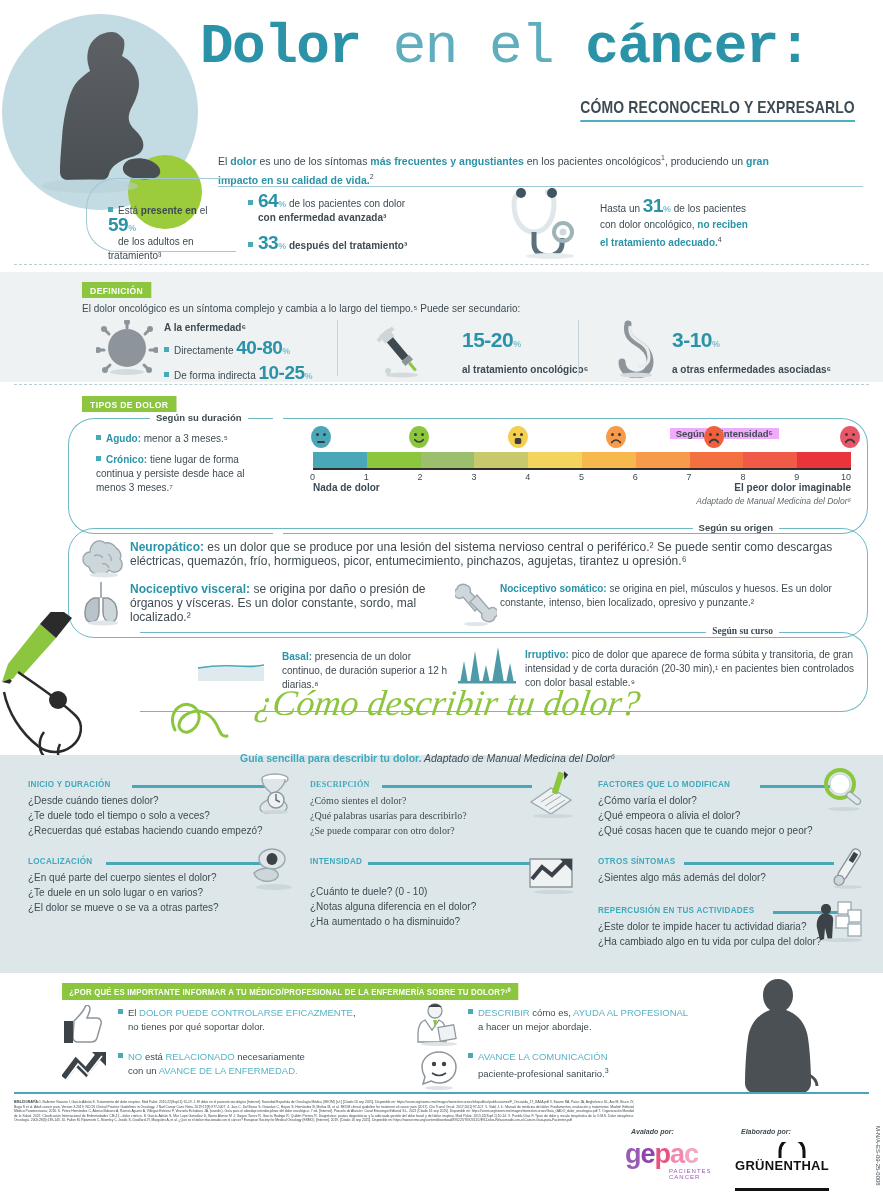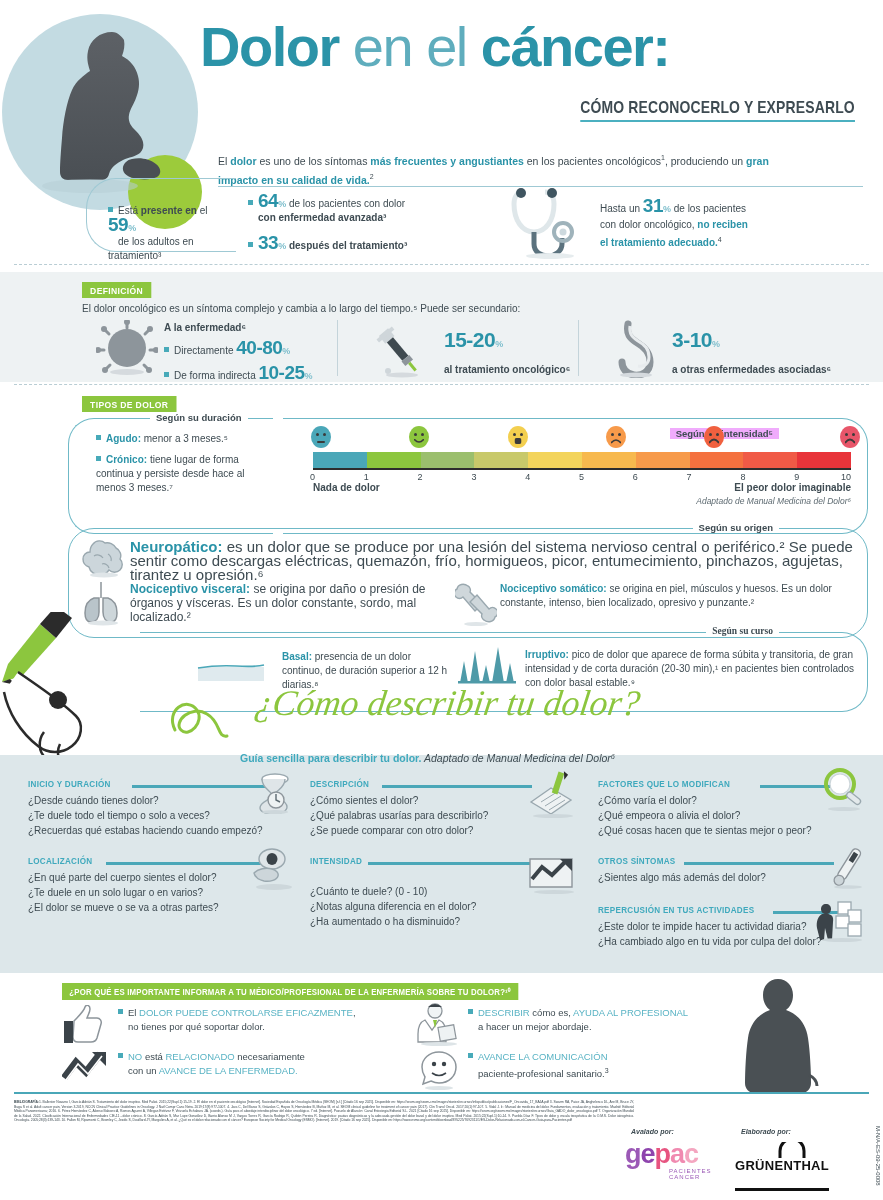--- a/index.html
+++ b/index.html
@@ -27,21 +27,21 @@
     position:absolute; left:2px; top:14px; width:196px; height:196px;
     border-radius:50%; background:#c3dbe2;
   }
   .hero-green{
     position:absolute; left:128px; top:155px; width:74px; height:74px;
     border-radius:50%; background:#9ccb3b;
   }
   .silhouette{ position:absolute; left:40px; top:26px; width:150px; height:175px; }
   .title{
     position:absolute; left:200px; top:18px; width:680px;
-    font-size:56px; line-height:58px; letter-spacing:-1.5px;
+    font-size:56px; line-height:58px; letter-spacing:-1.5px;font-family:Liberation Mono, monospace;
   }
   .title .strong{ font-weight:bold; color:#2b93a8; }
   .title .light{ font-weight:300; color:#5fadbd; }
   .subtitle{
     position:absolute; right:28px; top:98px;
     font-size:17px; font-weight:bold; letter-spacing:0.2px;
     color:#3e4b52; transform:scaleX(0.82); transform-origin:right center;
     border-bottom:2px solid #4bb0c0; padding-bottom:2px;
   }
 
@@ -233,21 +233,21 @@
         <rect x="20" y="6" width="12" height="10" fill="#cfd6da"></rect>
         <rect x="22" y="16" width="8" height="24" fill="#3f4a50"></rect>
         <rect x="21" y="40" width="10" height="6" fill="#8d959b"></rect>
         <rect x="24.5" y="46" width="3" height="10" fill="#8cc63e"></rect>
         <line x1="16" y1="9" x2="36" y2="9" stroke="#cfd6da" stroke-width="4"></line>
       </g>
       <circle cx="16" cy="53" r="3" fill="#cfd6da"></circle>
       <ellipse cx="30" cy="57" rx="16" ry="2.5" fill="#d5dade"></ellipse>
     </svg>
 
-    <div style="position:absolute; left:444px; top:56px;">
+    <div style="position:absolute; left:462px; top:56px;">
       <span class="bignum" style="font-size:21px">15-20</span><span class="pct">%</span>
       <div class="b" style="font-size:10px; margin-top:12px;">al tratamiento oncológico⁶</div>
     </div>
 
     <div class="vdiv" style="left:578px; top:48px; height:56px;"></div>
 
     <svg style="position:absolute; left:608px; top:46px; width:56px; height:60px;" viewBox="0 0 56 60">
       <path d="M20 6c-2 10 2 14 8 18 8 5 14 10 14 20s-8 14-16 13-12-7-12-13" fill="none" stroke="#8d959b" stroke-width="7" stroke-linecap="round"></path>
       <path d="M22 8c-1 8 2 11 8 15 7 4 11 8 11 16 0 7-5 10-11 9" fill="none" stroke="#e8ecee" stroke-width="3"></path>
       <ellipse cx="28" cy="57" rx="16" ry="2.5" fill="#d5dade"></ellipse>
@@ -356,21 +356,21 @@
   <div style="position:absolute; right:32px; top:496px; font-size:8.5px; font-style:italic; color:#5d6a71;">Adaptado de Manual Medicina del Dolor⁶</div>
 
   <div class="roundbox" style="left:68px; top:528px; width:800px; height:110px;"></div>
   <div class="b" style="position:absolute; right:104px; top:522px; font-size:9.5px; background:#fff; padding:0 6px;">Según su origen</div>
 
   <svg style="position:absolute; left:80px; top:540px; width:46px; height:38px;" viewBox="0 0 46 38">
     <path d="M10 12c-4 0-7 3-7 7s3 7 6 8c1 5 6 8 11 8 4 0 7-2 9-5 3 3 8 3 11 0 3-3 3-8 0-11 2-4 0-9-4-11-2-4-7-6-11-5-3-3-9-3-12 1-2 2-3 5-3 8z" fill="#ccd6db" stroke="#9aa8af" stroke-width="1.4"></path>
     <path d="M14 16c3-2 7-1 9 2M22 24c3-1 6 1 7 4M28 14c2 1 4 4 3 7" fill="none" stroke="#9aa8af" stroke-width="1.2"></path>
     <ellipse cx="24" cy="35" rx="14" ry="2.5" fill="#dfe5e8"></ellipse>
   </svg>
-  <div style="position:absolute; left:130px; top:540px; width:730px; font-size:15px; line-height:14px;">
+  <div style="position:absolute; left:130px; top:540px; width:730px; font-size:12px; line-height:14px;">
     <span class="b teal">Neuropático:</span><span> es un dolor que se produce por una lesión del sistema nervioso central o periférico.² Se puede sentir como descargas eléctricas, quemazón, frío, hormigueos, picor, entumecimiento, pinchazos, agujetas, tirantez u opresión.⁶</span>
   </div>
 
   <svg style="position:absolute; left:80px; top:578px; width:46px; height:48px;" viewBox="0 0 46 48">
     <path d="M21 4v16M14 20c-6 2-9 8-9 15 0 6 2 9 6 9 5 0 8-4 8-10V20z" fill="#b9c4ca" stroke="#8d959b" stroke-width="1.5"></path>
     <path d="M28 20c6 2 9 8 9 15 0 6-2 9-6 9-5 0-8-4-8-10V20z" fill="#cdd6da" stroke="#8d959b" stroke-width="1.5"></path>
     <ellipse cx="23" cy="45" rx="15" ry="2.5" fill="#dfe5e8"></ellipse>
   </svg>
   <div style="position:absolute; left:130px; top:582px; width:320px; font-size:12px; line-height:14px;">
     <span class="b teal">Nociceptivo visceral:</span><span> se origina por daño o presión de órganos y vísceras. Es un dolor constante, sordo, mal localizado.²</span>
@@ -449,21 +449,21 @@
     <div class="q">¿Te duele en un solo lugar o en varios?</div>
     <div class="q">¿El dolor se mueve o se va a otras partes?</div>
   </div>
   <svg style="position:absolute; left:248px; top:847px; width:52px; height:44px;" viewBox="0 0 52 44">
     <ellipse cx="24" cy="12" rx="13" ry="10" fill="#dfe5e8" stroke="#9aa8af" stroke-width="1.4"></ellipse>
     <ellipse cx="24" cy="12" rx="5.5" ry="6" fill="#3b4349"></ellipse>
     <path d="M6 26 c4-4 12-6 18-4 4 1 7 4 6 7-1 4-8 6-14 5-5-1-9-4-10-8z" fill="#cdd6da" stroke="#9aa8af" stroke-width="1.4"></path>
     <ellipse cx="26" cy="40" rx="18" ry="3" fill="#cdd7db"></ellipse>
   </svg>
 
-  <div style="position:absolute; left:310px; top:779px; width:290px;">
+  <div style="position:absolute; left:310px; top:779px; width:290px;font-family:Liberation Serif, serif;">
     <div class="gtitle">DESCRIPCIÓN</div>
     <div class="gline" style="left:72px; top:6px; width:150px;"></div>
     <div class="q" style="margin-top:4px;">¿Cómo sientes el dolor?</div>
     <div class="q">¿Qué palabras usarías para describirlo?</div>
     <div class="q">¿Se puede comparar con otro dolor?</div>
   </div>
   <svg style="position:absolute; left:527px; top:770px; width:52px; height:48px;" viewBox="0 0 52 48">
     <path d="M4 32 L24 18 L44 30 L24 44 Z" fill="#eef2f3" stroke="#9aa8af" stroke-width="1.4"></path>
     <g stroke="#9aa8af" stroke-width="1">
         <path d="M14 32 l16 -10M18 36 l16-10M22 40 l16-10"></path>
@@ -485,21 +485,21 @@
     <path d="M4 26 L14 14 L24 22 L38 8" fill="none" stroke="#3b4349" stroke-width="4"></path>
     <path d="M32 6 l12 0 l0 12z" fill="#3b4349"></path>
     <ellipse cx="26" cy="39" rx="20" ry="2" fill="#cdd7db"></ellipse>
   </svg>
 
   <div style="position:absolute; left:598px; top:779px; width:275px;">
     <div class="gtitle">FACTORES QUE LO MODIFICAN</div>
     <div class="gline" style="left:162px; top:6px; width:82px;"></div>
     <div class="q" style="margin-top:4px;">¿Cómo varía el dolor?</div>
     <div class="q">¿Qué empeora o alivia el dolor?</div>
-    <div class="q">¿Qué cosas hacen que te sientas mejor o peor?</div>
+    <div class="q">¿Qué cosas hacen que te cuando mejor o peor?</div>
   </div>
   <svg style="position:absolute; left:818px; top:766px; width:50px; height:46px;" viewBox="0 0 50 46">
     <circle cx="22" cy="18" r="14" fill="none" stroke="#8cc63e" stroke-width="4"></circle>
     <circle cx="22" cy="18" r="10" fill="#fff" stroke="#cdd6da" stroke-width="1.2"></circle>
     <rect x="28" y="28" width="16" height="6" rx="3" fill="#e3e9eb" stroke="#9aa8af" stroke-width="1.3" transform="rotate(38 34 31)"></rect>
     <ellipse cx="26" cy="43" rx="16" ry="2" fill="#cdd7db"></ellipse>
   </svg>
 
   <div style="position:absolute; left:598px; top:856px; width:275px;">
     <div class="gtitle">OTROS SÍNTOMAS</div>

